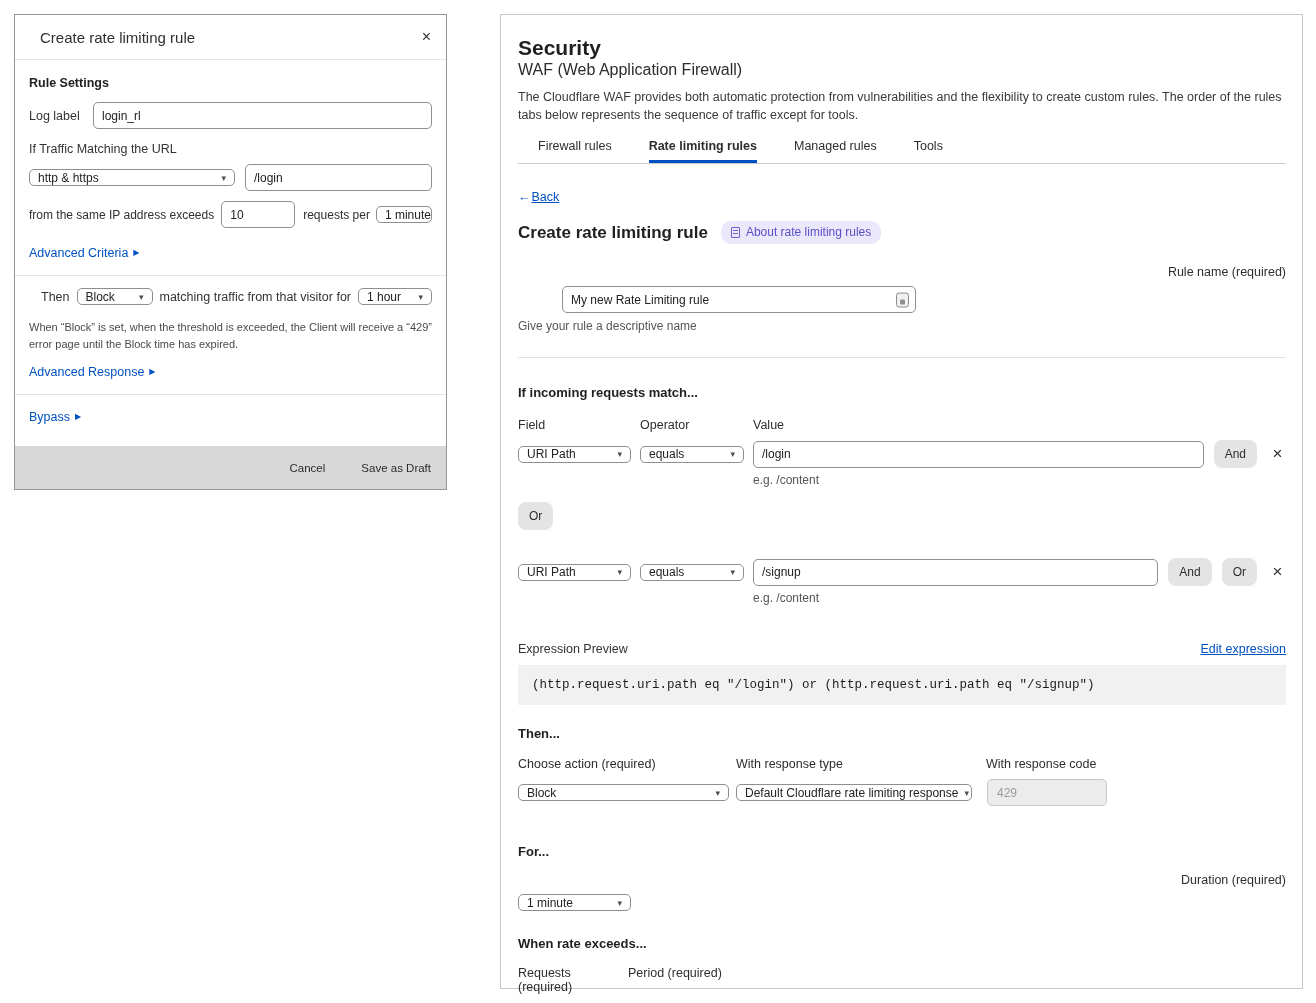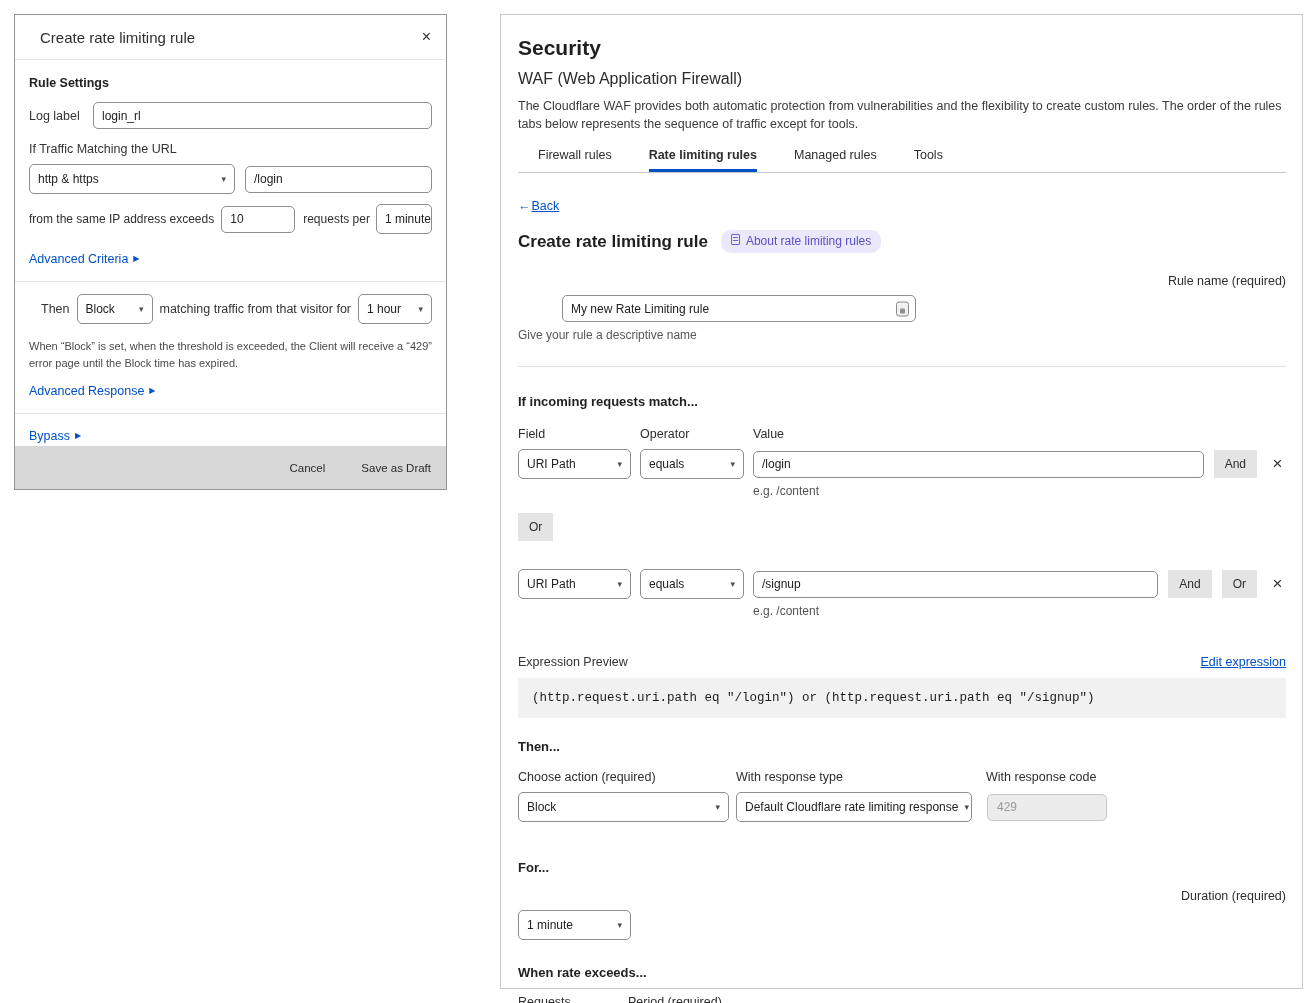--- a/index.html
+++ b/index.html
@@ -36,21 +36,21 @@
   .af {
     position: absolute; right: 7px; top: 50%; transform: translateY(-50%);
     width: 13px; height: 15px; border: 1px solid #8a8a8a; border-radius: 3px; background: #f1f1f1;
     cursor: pointer;
   }
   .af::after {
     content: ""; position: absolute; left: 3px; right: 3px; bottom: 2px; height: 5px;
     background: #8f8f8f; border-radius: 1px;
   }
   .select {
-    height: 30px; border: 1px solid #8e8e8e; border-radius: 5px; background: #fff;
+    height: 17px; border: 1px solid #8e8e8e; border-radius: 5px; background: #fff;
     display: flex; align-items: center; justify-content: space-between;
     padding: 0 8px; font-size: 12px; color: #222; cursor: pointer; white-space: nowrap; overflow: hidden;
   }
   .chev { color: #4d4d4d; font-size: 9px; margin-left: 6px; flex: none; }
   .m-label { font-size: 12.5px; margin: 13px 0 8px; }
   .m-small { font-size: 12px; color: #2f2f2f; white-space: nowrap; }
   .blue-link {
     color: #0051c3; font-size: 12.5px; display: inline-flex; align-items: center; gap: 5px;
     cursor: pointer; margin-top: 10px; text-decoration: none;
   }
@@ -67,34 +67,34 @@
   .btn-save { margin-right: 15px; }
 
   
   .panel {
     position: absolute; left: 500px; top: 14px;
     width: 803px; height: 975px;
     background: #fff; border: 1px solid #c8c8c8;
     padding: 21px 16px 0 17px;
   }
   .p-title { font-size: 21px; font-weight: bold; color: #1f1f1f; }
-  .p-sub { font-size: 16px; font-weight: 400; margin-top: 10px; color: #2c2c2c; }
+  .p-sub { font-size: 16px; font-weight: 400; margin-top: 1px; color: #2c2c2c; }
   .p-desc { font-size: 12.5px; color: #3a3a3a; margin-top: 9px; line-height: 1.45; }
   .tabs { display: flex; gap: 37px; margin-top: 15px; padding-left: 20px; border-bottom: 1px solid #c9c9c9; }
   .tab { font-size: 12.5px; color: #2e2e2e; padding-bottom: 10px; cursor: pointer; }
   .tab.active { font-weight: bold; box-shadow: inset 0 -3px 0 #0051c3; }
   .back {
     margin-top: 26px; display: inline-flex; align-items: center; gap: 1px;
     color: #0051c3; font-size: 12.5px; cursor: pointer;
   }
   .back .u { text-decoration: underline; }
   .h-row { display: flex; align-items: center; gap: 13px; margin-top: 16px; }
   .p-h3 { font-size: 17px; font-weight: bold; color: #1f1f1f; }
   .badge {
-    display: inline-flex; align-items: flex-start; gap: 6px;
+    display: inline-flex; align-items: center; gap: 6px;
     background: #ebe8fc; color: #5a50c8; font-size: 12px;
     padding: 4px 10px 5px; border-radius: 10px; cursor: pointer;
   }
   .badge-ic { width: 9px; height: 11px; border: 1px solid #6a60d0; border-radius: 1px; position: relative; flex: none; }
   .badge-ic::after {
     content: ""; position: absolute; left: 1px; right: 1px; top: 2px; height: 1px;
     background: #6a60d0; box-shadow: 0 3px 0 #6a60d0;
   }
   .fgroup { margin-top: 21px; }
   .flab { font-size: 12.5px; margin-bottom: 7px; color: #2e2e2e; text-align: right; }
@@ -105,21 +105,21 @@
   .sec-h { font-size: 13px; font-weight: bold; color: #1f1f1f; }
   .match-h { margin-top: 27px; }
   .col-labels { display: flex; font-size: 12.5px; margin-top: 18px; color: #2e2e2e; }
   .cl-field { width: 122px; }
   .cl-op { width: 113px; }
   .mrow { display: flex; align-items: center; margin-top: 8px; }
   .sel-field { width: 113px; margin-right: 9px; flex: none; }
   .sel-op { width: 104px; margin-right: 9px; flex: none; }
   .val-input { flex: 1; }
   .gbtn {
-    background: #e4e4e4; border: none; border-radius: 0; padding: 7px 11px;
+    background: #e4e4e4; border: none; border-radius: 8px; padding: 7px 11px;
     font-size: 12px; color: #2e2e2e; cursor: pointer; font-family: inherit; flex: none;
   }
   .mrow .gbtn { margin-left: 10px; }
   .x-ic { margin-left: 12px; font-size: 17px; color: #2e2e2e; cursor: pointer; width: 17px; text-align: center; flex: none; }
   .row-hint { font-size: 12px; color: #555; margin: 5px 0 0 235px; }
   .or-conn { margin: 15px 0 5px; }
   .row2 { margin-top: 23px; }
 
   .expr-head { display: flex; justify-content: space-between; align-items: center; margin-top: 37px; font-size: 12.5px; }
   .edit-link { color: #0051c3; text-decoration: underline; cursor: pointer; }

